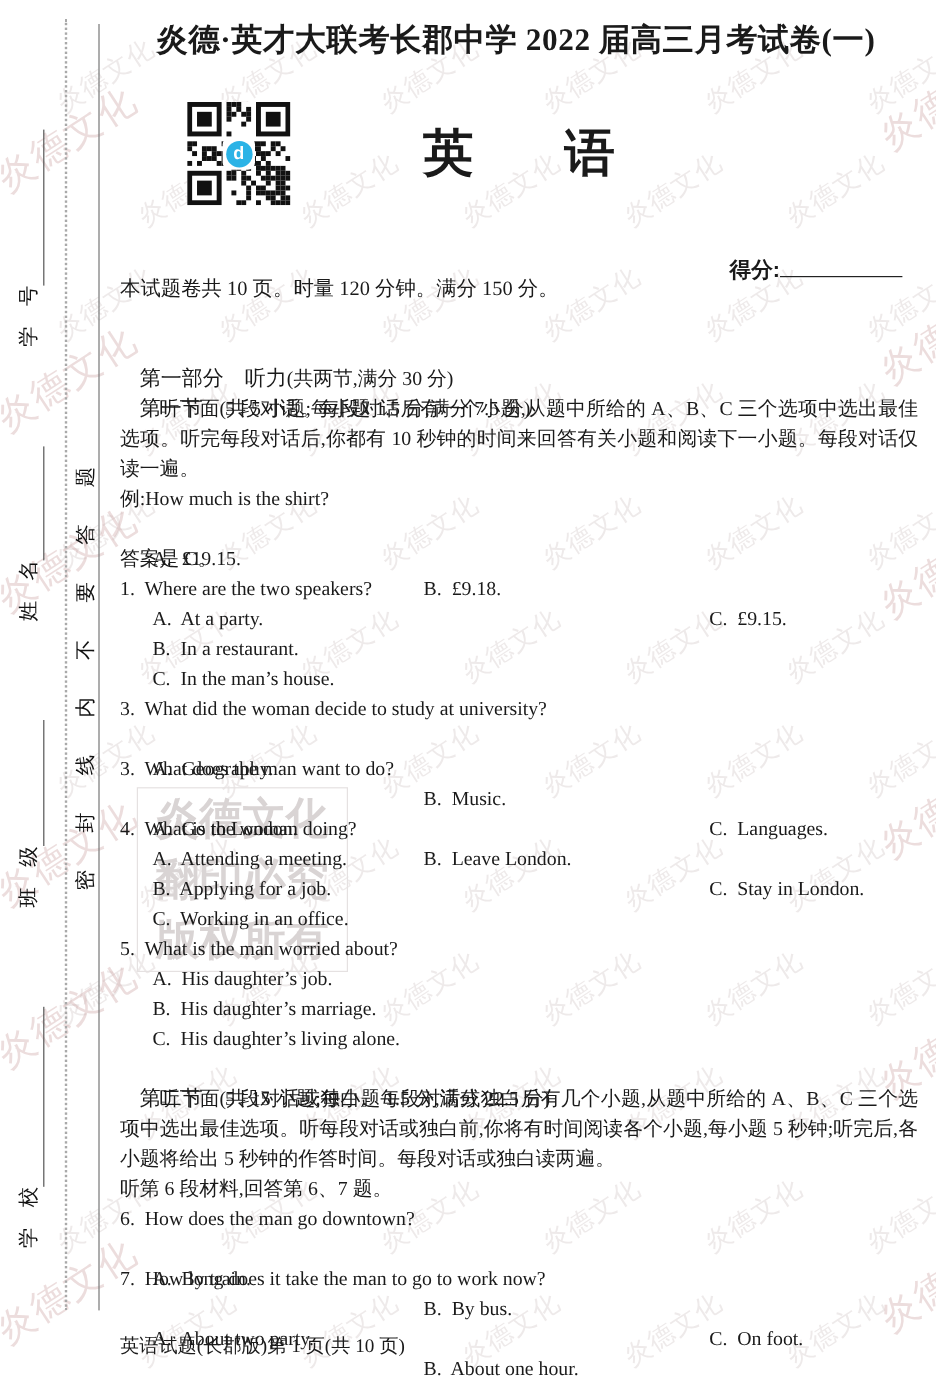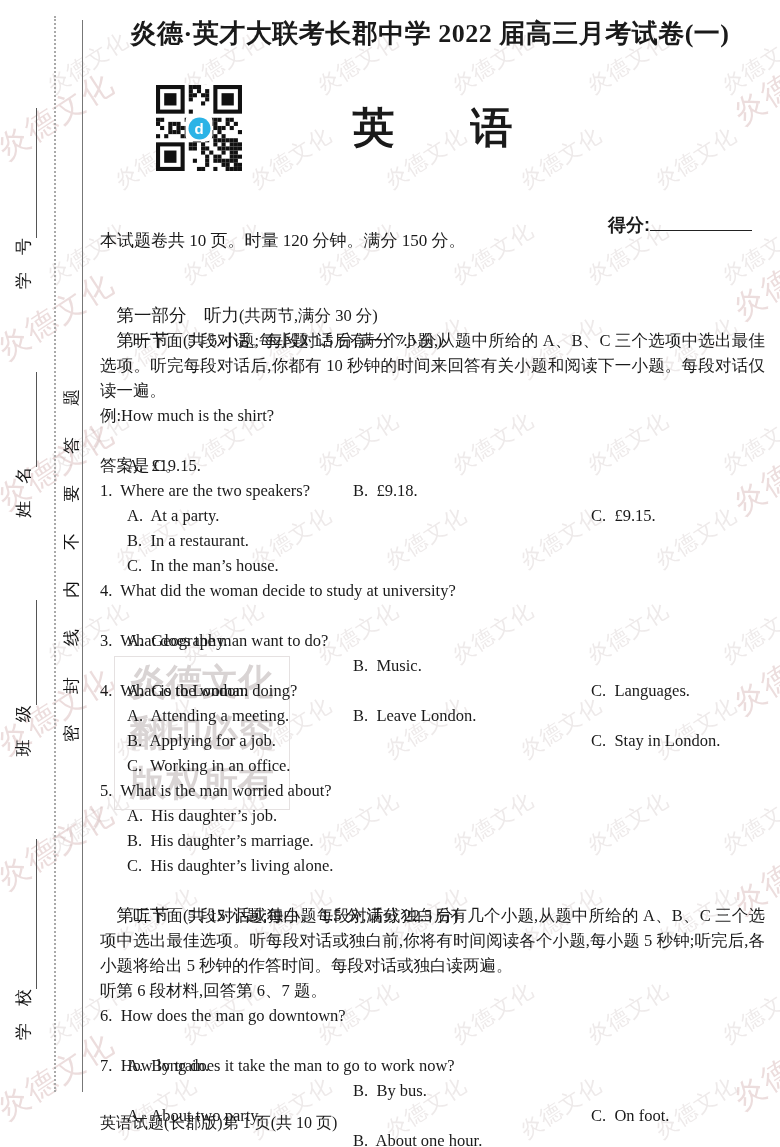--- a/index.html
+++ b/index.html
@@ -346,21 +346,21 @@
     <span class="oB">B.  £9.18.</span>
     <span class="oC">C.  £9.15.</span>
   </div>
   <div class="ln" style="top:453px">答案是 C。</div>
 
   <div class="ln" style="top:478px">1.  Where are the two speakers?</div>
   <div class="ln ind" style="top:503px">A.  At a party.</div>
   <div class="ln ind" style="top:528px">B.  In a restaurant.</div>
   <div class="ln ind" style="top:553px">C.  In the man’s house.</div>
 
-  <div class="ln" style="top:578px">4.  What did the woman decide to study at university?</div>
+  <div class="ln" style="top:578px">3.  What did the woman decide to study at university?</div>
   <div class="ln" style="top:603px">
     <span class="oA">A.  Geography.</span>
     <span class="oB">B.  Music.</span>
     <span class="oC">C.  Languages.</span>
   </div>
 
   <div class="ln" style="top:628px">3.  What does the man want to do?</div>
   <div class="ln" style="top:653px">
     <span class="oA">A.  Go to London.</span>
     <span class="oB">B.  Leave London.</span>

